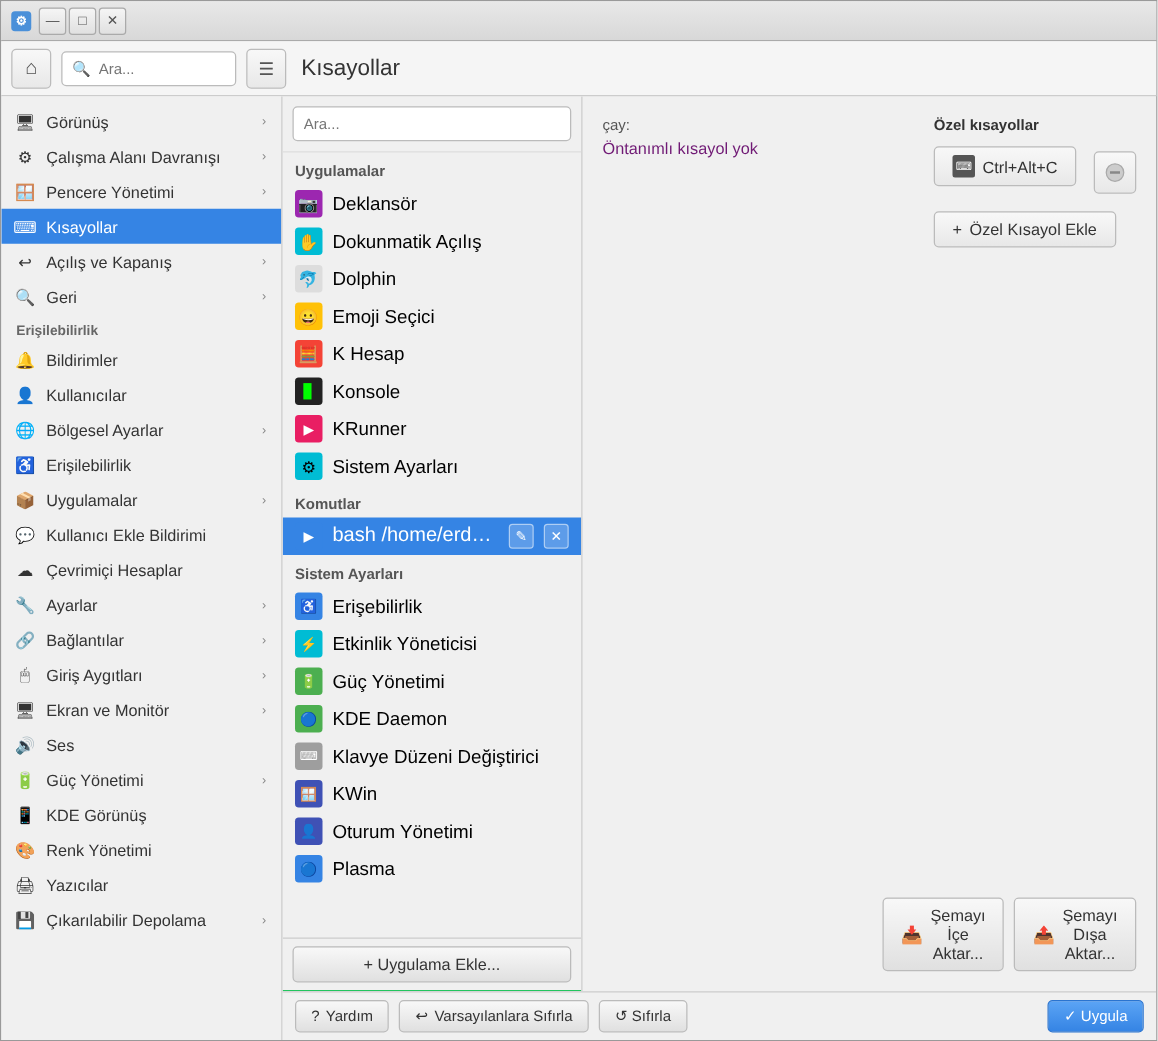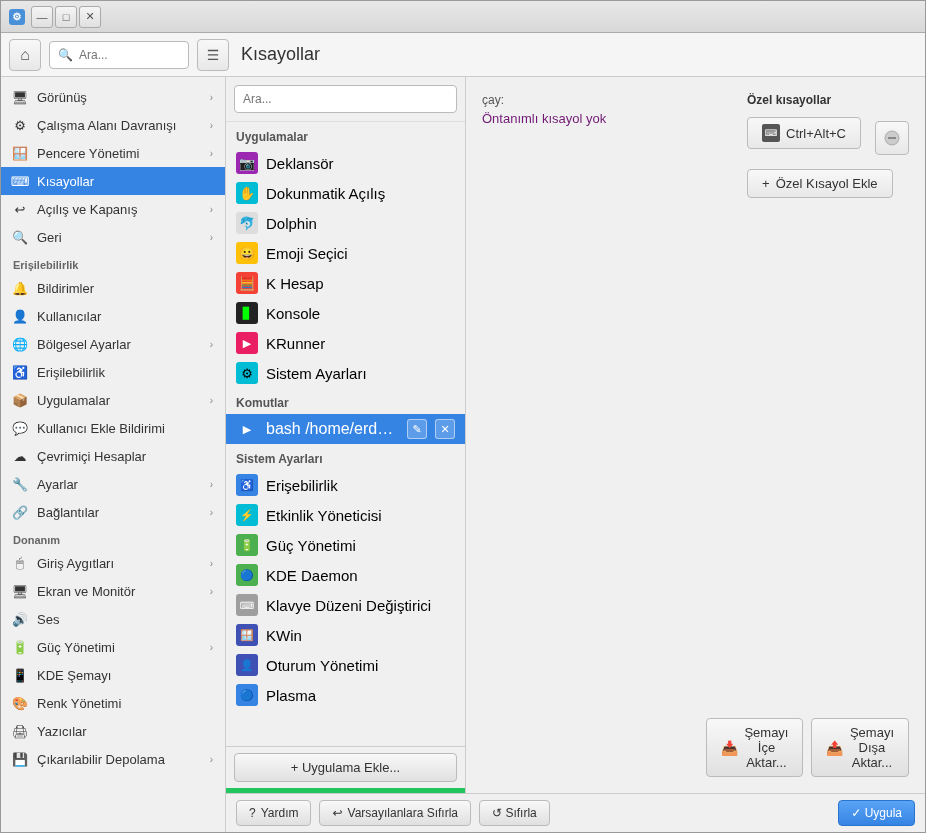--- a/index.html
+++ b/index.html
@@ -329,21 +329,21 @@
       flex-direction: column;
     }
 
     .action-row {
       display: flex;
       padding: 6px 8px;
       gap: 8px;
     }
 
     .action-row.top {
-      border-bottom: 5px solid #22c55e;
+      border-bottom: 1px solid #22c55e;
     }
 
     .action-btn {
       display: flex;
       align-items: center;
       gap: 6px;
       padding: 6px 16px;
       border: 1px solid #bbb;
       background: linear-gradient(to bottom, #f8f8f8, #e0e0e0);
       border-radius: 4px;
@@ -496,21 +496,20 @@
         <span class="item-label">Ayarlar</span>
         <span class="item-arrow">›</span>
       </div>
 
       <div class="sidebar-item">
         <span class="item-icon">🔗</span>
         <span class="item-label">Bağlantılar</span>
         <span class="item-arrow">›</span>
       </div>
 
-      <div class="sidebar-section-header">Donanım</div>
 
       <div class="sidebar-item">
         <span class="item-icon">🖱</span>
         <span class="item-label">Giriş Aygıtları</span>
         <span class="item-arrow">›</span>
       </div>
 
       <div class="sidebar-item">
         <span class="item-icon">🖥</span>
         <span class="item-label">Ekran ve Monitör</span>
@@ -523,21 +522,21 @@
       </div>
 
       <div class="sidebar-item">
         <span class="item-icon">🔋</span>
         <span class="item-label">Güç Yönetimi</span>
         <span class="item-arrow">›</span>
       </div>
 
       <div class="sidebar-item">
         <span class="item-icon">📱</span>
-        <span class="item-label">KDE Şemayı</span>
+        <span class="item-label">KDE Görünüş</span>
       </div>
 
       <div class="sidebar-item">
         <span class="item-icon">🎨</span>
         <span class="item-label">Renk Yönetimi</span>
       </div>
 
       <div class="sidebar-item">
         <span class="item-icon">🖨</span>
         <span class="item-label">Yazıcılar</span>

